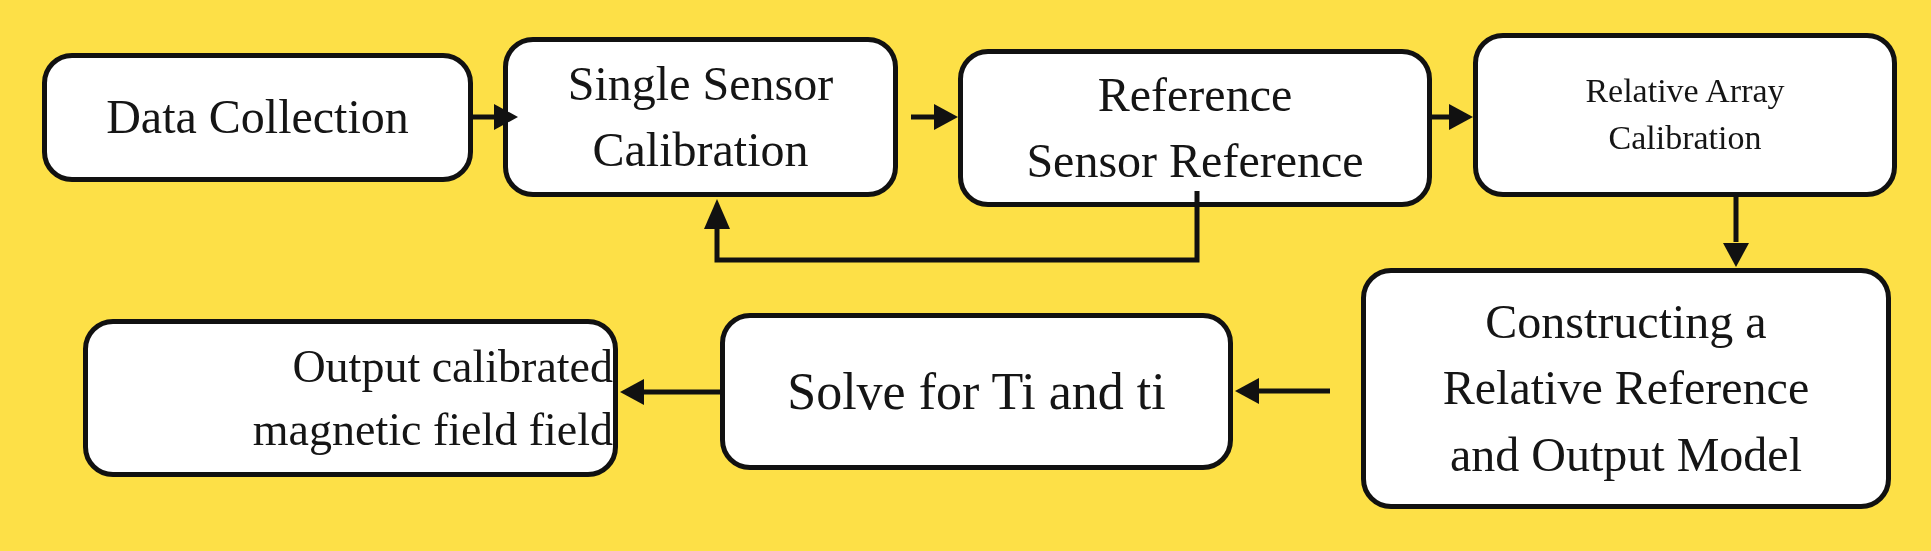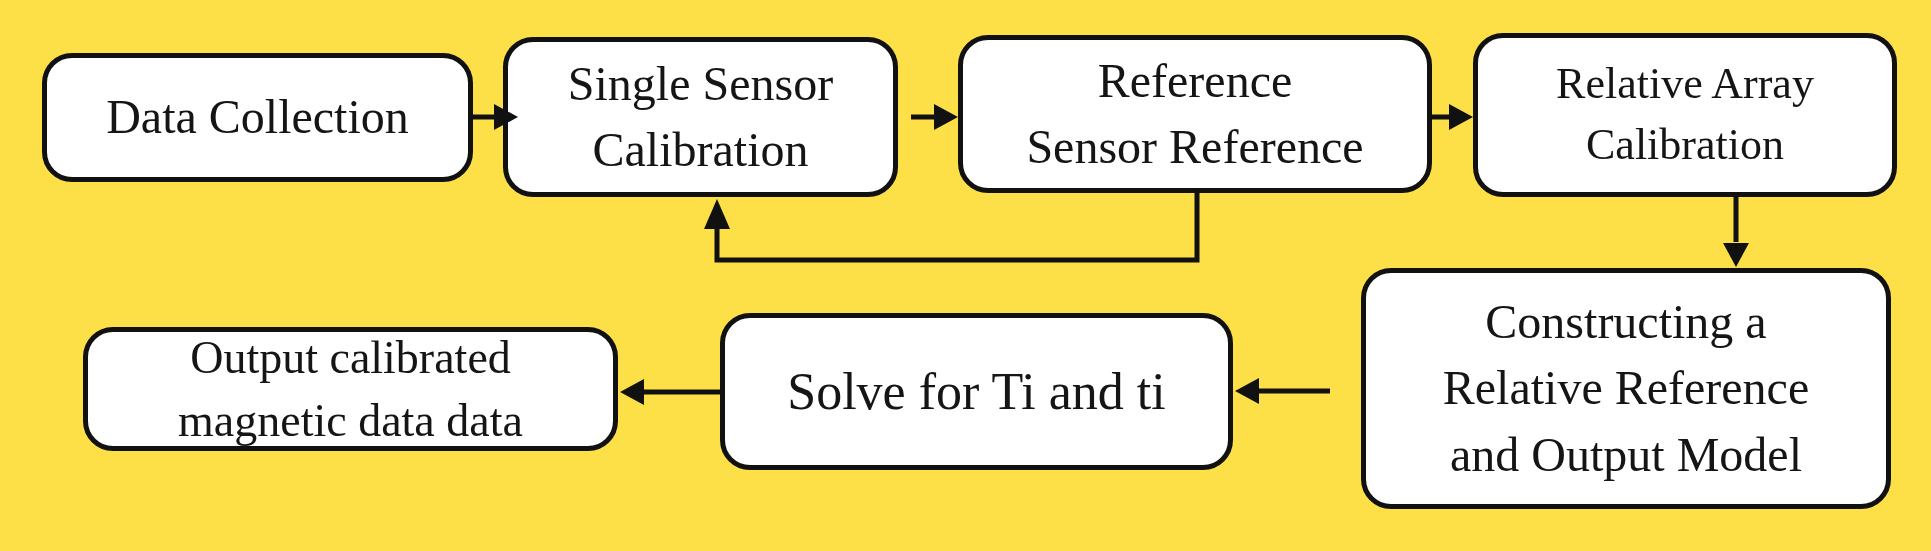--- a/index.html
+++ b/index.html
@@ -21,25 +21,25 @@
     justify-content:center;
     text-align:center;
     font-family:"Liberation Serif","DejaVu Serif",serif;
     color:#151515;
     line-height:1.38;
     white-space:nowrap;
   }
   .box .line{display:block;}
   #b-data-collection            {left:42px;  top:53px;  width:431px; height:129px; font-size:48px;}
   #b-single-sensor-calibration  {left:503px; top:37px;  width:395px; height:160px; font-size:48px;}
-  #b-reference-sensor-selection {left:958px; top:35px;  width:474px; height:158px; font-size:48px;}
-  #b-relative-array-calibration {left:1473px;top:33px;  width:424px; height:164px; font-size:44px;}
+  #b-reference-sensor-selection {left:958px; top:49px;  width:474px; height:158px; font-size:48px;}
+  #b-relative-array-calibration {left:1473px;top:33px;  width:424px; height:164px; font-size:34px;}
   #b-rotation-offset-model      {left:1328px;top:268px; width:530px; height:241px; font-size:48px;margin-left:33px;}
   #b-solve-ti                   {left:720px; top:313px; width:513px; height:157px; font-size:52px;text-align:center;}
-  #b-output-data                {left:83px;  top:327px; width:535px; height:124px; font-size:46px;}
+  #b-output-data                {left:83px;  top:319px; width:535px; height:158px; font-size:46px;align-items:flex-end;}
   #arrows{
     position:absolute;left:0;top:0;width:1931px;height:551px;
     pointer-events:none;
   }
   #arrows .stroke{stroke:#111111;stroke-width:5;fill:none;}
   #arrows .head{fill:#111111;stroke:none;}
 </style>
 </head>
 <body>
 
@@ -69,21 +69,21 @@
     <span class="line">Relative Reference</span>
     <span class="line">and Output Model</span>
   </div>
 
   <div class="box" id="b-solve-ti">
     <span class="line">Solve for Ti and ti</span>
   </div>
 
   <div class="box" id="b-output-data">
     <span class="line">Output calibrated</span>
-    <span class="line">magnetic data data</span>
+    <span class="line">magnetic field field</span>
   </div>
 
   <svg id="arrows" viewBox="0 0 1931 551" xmlns="http://www.w3.org/2000/svg">
 
     <g>
       <line class="stroke" x1="471" y1="117" x2="497" y2="117"></line>
       <polygon class="head" points="518,117 494,104 494,130"></polygon>
     </g>
 
     <g>

